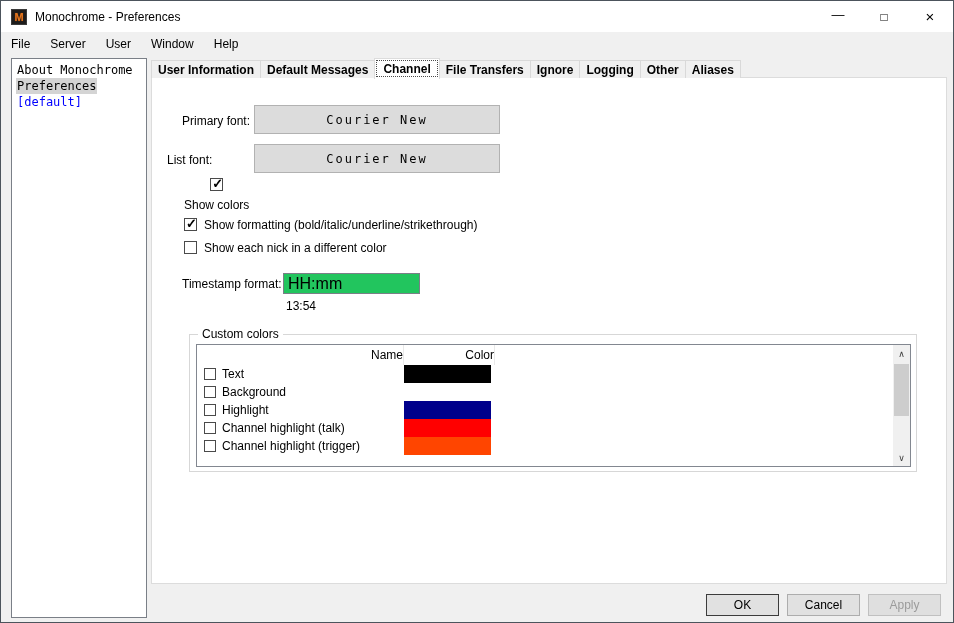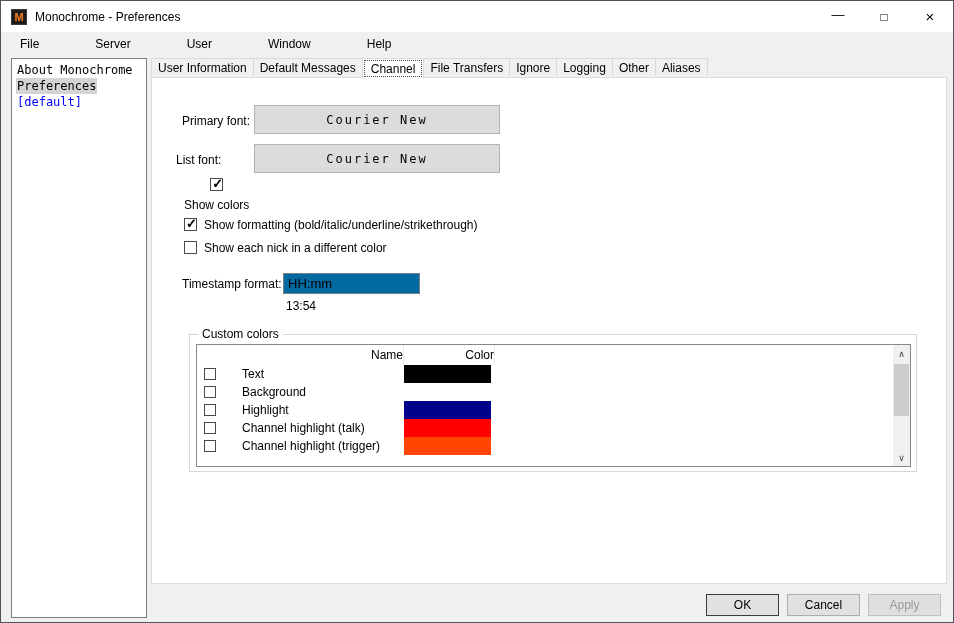--- a/index.html
+++ b/index.html
@@ -18,69 +18,69 @@
               text-shadow:0 0 1px #a33d00; }
   .title-text { margin-left:8px; font-size:12px; }
   .win-controls { margin-left:auto; display:flex; height:31px; }
   .win-btn { width:46px; height:31px; display:flex; align-items:center; justify-content:center;
              font-size:14px; color:#000; }
   .win-btn.min span { font-size:13px; transform:translateY(-2px); }
   .win-btn.max span { font-size:12px; }
   .win-btn.close span { font-size:15px; }
 
   
-  .menubar { height:24px; background:#f0f0f0; display:flex; align-items:center; padding-left:9px;gap:36px; }
+  .menubar { height:24px; background:#f0f0f0; display:flex; align-items:center; padding-left:0; }
   .menu-item { padding:3px 10px; }
 
   
   .sidebar { position:absolute; left:10px; top:57px; width:136px; height:560px;
              background:#fff; border:1px solid #7a7f87; padding:3px 0;
              font-family:"DejaVu Sans Mono", monospace; font-size:12px; }
   .side-item { padding:0 4px; line-height:16px; white-space:nowrap; }
   .side-item > span { display:inline-block; padding:0 1px; }
   .side-item.selected > span { background:#d4d4d4; }
 
   
   .main { position:absolute; left:150px; top:57px; width:796px; }
-  .tabstrip { display:flex; height:20px; position:relative; z-index:2; }
+  .tabstrip { display:flex; align-items:flex-end; height:20px; position:relative; z-index:2;font-weight:bold; }
   .tab { background:#f0f0f0; border:1px solid #d9d9d9; border-bottom:none;
          height:18px; padding:2px 6px; margin-right:-1px; white-space:nowrap; }
   .tab.selected { background:#fff; border-color:#dcdcdc; height:21px; margin-bottom:-1px;
          padding:3px 8px; outline:1px dotted #4a4a4a; outline-offset:-3px; position:relative; }
 
   .panel { position:relative; background:#fff; border:1px solid #dcdcdc; height:507px; margin-top:-1px; }
 
   .field-label { position:absolute; white-space:nowrap; }
   .font-btn { position:absolute; left:102px; width:246px; height:29px; background:#dcdcdc;
               border:1px solid #b2b2b2; font-family:"DejaVu Sans Mono", monospace; font-size:12px;
               letter-spacing:2px; display:flex; align-items:center; justify-content:center; }
 
   .check-row { position:absolute; left:32px; display:flex; align-items:center; gap:7px; height:15px; }
   .cb { width:13px; height:13px; border:1px solid #4a4a4a; background:#fff;
         position:relative; flex:0 0 auto; }
   .cb.checked::after { content:"✓"; position:absolute; left:0; top:-3px; width:13px;
         font-size:13px; font-weight:bold; text-align:center; color:#000; }
 
   .ts-input { position:absolute; left:131px; top:195px; width:137px; height:21px;
-              border:1px solid #7a7f87; background:#0369a1; font-family:"Liberation Sans", sans-serif;
-              font-size:13px; padding:0 4px; outline:none; }
+              border:1px solid #7a7f87; background:#22c55e; font-family:"Liberation Sans", sans-serif;
+              font-size:16px; padding:0 4px; outline:none; }
   .ts-preview { position:absolute; left:134px; top:221px; }
 
   
   .groupbox { position:absolute; left:37px; top:256px; width:728px; height:138px;
               border:1px solid #d7d7d7; }
   .group-label { position:absolute; left:8px; top:-8px; background:#fff; padding:0 4px; }
 
   .listview { position:absolute; left:6px; top:9px; width:715px; height:123px;
               background:#fff; border:1px solid #828790; overflow:hidden;text-align:right; }
   .lv-header { display:flex; height:20px; }
   .lv-hcell { padding-left:7px; line-height:20px; border-right:1px solid #e9e9e9; }
   .lv-hcell.name { width:207px; }
   .lv-hcell.color { width:91px; }
-  .lv-row { position:relative; height:18px; display:flex; align-items:center;gap:20px; }
+  .lv-row { position:relative; height:18px; display:flex; align-items:center; }
   .cb.small { width:12px; height:12px; margin-left:7px; margin-right:6px; }
   .lv-swatch { position:absolute; left:207px; top:0; width:87px; height:18px; }
 
   .vscroll { position:absolute; right:0; top:0; width:17px; height:121px; background:#f0f0f0; }
   .vs-arrow { position:absolute; left:0; width:17px; height:17px; display:flex; align-items:center;
               justify-content:center; font-size:9px; color:#3f3f3f; }
   .vs-arrow.up { top:0; }
   .vs-arrow.down { bottom:0; }
   .vs-thumb { position:absolute; left:1px; top:19px; width:15px; height:52px; background:#cdcdcd; }
 
@@ -142,21 +142,21 @@
       <div class="tab">Logging</div>
       <div class="tab">Other</div>
       <div class="tab">Aliases</div>
     </div>
 
     <div class="panel">
 
       <div class="field-label" style="left:30px; top:36px;">Primary font:</div>
       <div class="font-btn" style="top:27px;">Courier New</div>
 
-      <div class="field-label" style="left:24px; top:75px;">List font:</div>
+      <div class="field-label" style="left:15px; top:75px;">List font:</div>
       <div class="font-btn" style="top:66px;">Courier New</div>
 
       <div class="check-row" style="top:100px;flex-direction:column;">
         <span class="cb checked"></span>
         <span>Show colors</span>
       </div>
       <div class="check-row" style="top:139px;">
         <span class="cb checked"></span>
         <span>Show formatting (bold/italic/underline/strikethrough)</span>
       </div>

